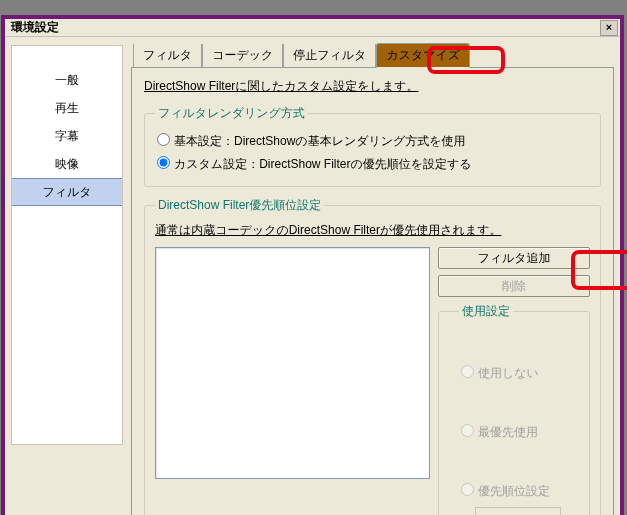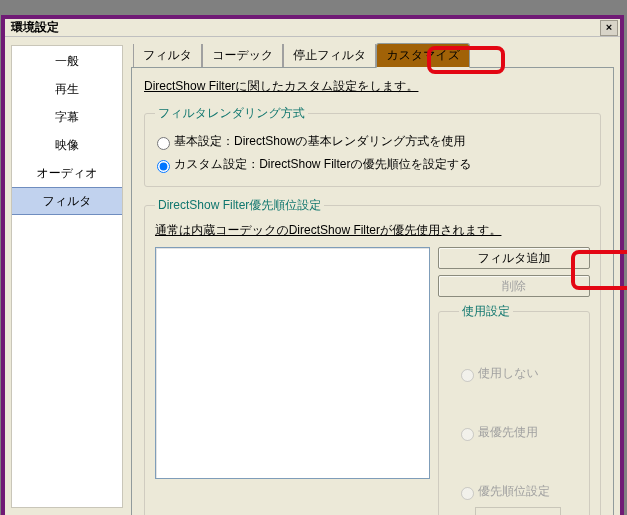--- a/index.html
+++ b/index.html
@@ -50,22 +50,22 @@
   }
   .sidebar {
     width: 112px;
     display: flex;
     flex-direction: column;
     gap: 0;
   }
   .sidebar-list {
     border: 1px solid #c9c6b9;
     background: #fff;
-    height: 463px;
-    padding: 1px 0;
+    height: 400px;
+    padding: 20px 0;
   }
   .side-item {
     height: 28px;
     display: flex;
     align-items: center;
     justify-content: center;
     font-size: 12px;
     cursor: pointer;
   }
   .side-item.selected {
@@ -143,21 +143,21 @@
     padding: 8px 10px 10px 10px;
     margin: 0 0 10px 0;
   }
   fieldset legend {
     font-size: 12px;
     padding: 0 3px;
     color: #0f766e;
   }
   .radio-row {
     display: flex;
-    align-items: flex-end;
+    align-items: flex-start;
     gap: 4px;
     padding: 3px 2px;
     font-size: 12px;
   }
   input[type=radio] { margin: 0; }
   .priority-area {
     display: flex;
     gap: 8px;
   }
   .listbox {
@@ -205,21 +205,20 @@
   </div>
 
   <div class="client">
 
     <div class="sidebar">
       <div class="sidebar-list">
         <div class="side-item">一般</div>
         <div class="side-item">再生</div>
         <div class="side-item">字幕</div>
         <div class="side-item">映像</div>
-        <div class="side-item">オーディオ</div>
         <div class="side-item selected">フィルタ</div>
       </div>
       <div class="sidebar-buttons">
         <div class="btn">初期化</div>
         <div class="btn">閉じる</div>
       </div>
     </div>
 
     <div class="content">
       <div class="hl-red hl-tab"></div>

